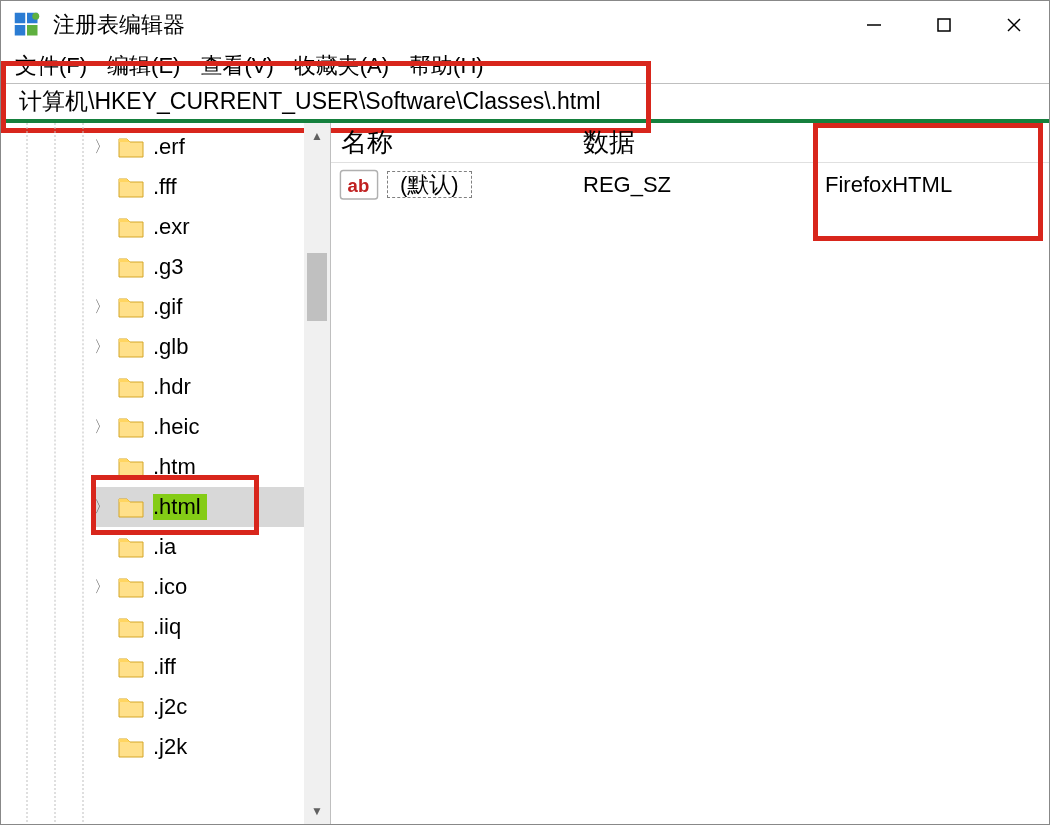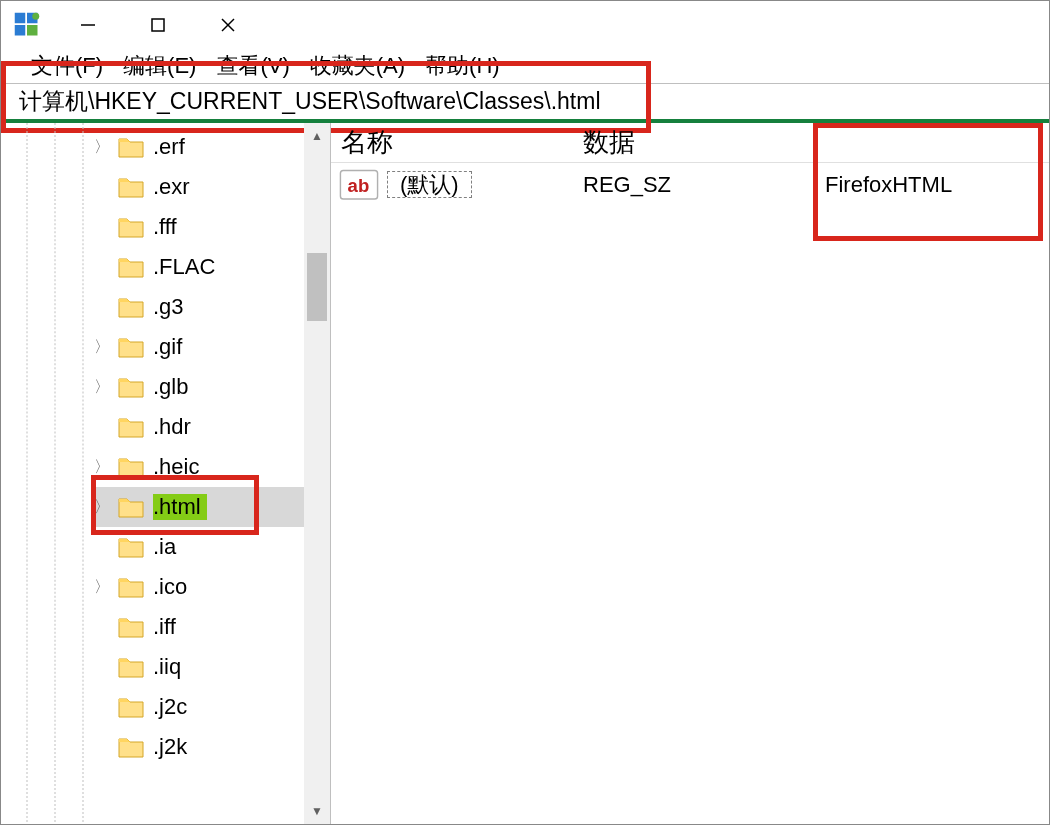--- a/index.html
+++ b/index.html
@@ -5,21 +5,21 @@
 * { margin: 0; padding: 0; box-sizing: border-box; font-family: "Microsoft YaHei", "Segoe UI", sans-serif; }
 body { background: #fff; width: 1050px; height: 825px; overflow: hidden; border: 1px solid #888; }
 
 .titlebar { height: 48px; display: flex; align-items: center; padding-left: 12px; }
 .titlebar-icon { width: 28px; height: 28px; margin-right: 12px; }
 .titlebar-title { font-size: 22px; flex: 1; }
 .window-controls { display: flex; height: 100%; }
 .window-btn { width: 70px; display: flex; align-items: center; justify-content: center; }
 .window-btn svg { width: 18px; height: 18px; }
 
-.menubar { height: 34px; display: flex; align-items: center; padding-left: 30px; gap: 20px; font-size: 22px; }
+.menubar { height: 34px; display: flex; align-items: center; padding-left: 14px; gap: 20px; font-size: 22px; }
 .menubar span { cursor: default; }
 
 .addressbar-wrap { position: relative; }
 .addressbar { width: 100%; height: 40px; border: none; border-top: 1px solid #bfbfbf; border-bottom: 4px solid #15803d; padding: 0 18px; font-size: 23px; outline: none; background: #fff; }
 .addr-highlight { position: absolute; top: -22px; left: 0; width: 650px; height: 72px; border: 5px solid #d8261c; pointer-events: none; }
 
 .content { display: flex; height: calc(100% - 48px - 34px - 40px); }
 
 .tree-panel { width: 330px; border-right: 1px solid #bfbfbf; position: relative; overflow: hidden; }
 .tree-scroll { position: absolute; right: 0; top: 0; width: 26px; height: 100%; background: #f0f0f0; }
@@ -58,20 +58,21 @@
 <body>
 
 <div class="titlebar">
   <svg class="titlebar-icon" viewBox="0 0 32 32">
     <rect x="2" y="2" width="12" height="12" fill="#2b7cd3"></rect>
     <rect x="16" y="2" width="12" height="12" fill="#2b7cd3"></rect>
     <rect x="2" y="16" width="12" height="12" fill="#2b7cd3"></rect>
     <rect x="16" y="16" width="12" height="12" fill="#5fb03f"></rect>
     <circle cx="26" cy="6" r="4" fill="#5fb03f"></circle>
   </svg>
+  <div class="titlebar-title">注册表编辑器</div>
   <div class="window-controls">
     <div class="window-btn">
       <svg viewBox="0 0 18 18">
           <line x1="2" y1="9" x2="16" y2="9" stroke="#000" stroke-width="1.5"></line>
         </svg>
     </div>
     <div class="window-btn">
       <svg viewBox="0 0 18 18">
           <rect x="3" y="3" width="12" height="12" fill="none" stroke="#000" stroke-width="1.5"></rect>
         </svg>
@@ -113,44 +114,36 @@
             <path d="M2 4 L10 4 L13 7 L2 7 Z" fill="#ffd560"></path>
           </svg>
           <span class="ti-label">.erf</span>
         </div>
         <div class="tree-item">
           <span class="tree-expand"></span>
           <svg class="folder-icon" viewBox="0 0 28 24">
             <path d="M2 4 L10 4 L13 7 L26 7 L26 22 L2 22 Z" fill="#ffe08a" stroke="#d4a628" stroke-width="1"></path>
             <path d="M2 4 L10 4 L13 7 L2 7 Z" fill="#ffd560"></path>
           </svg>
+          <span class="ti-label">.fff</span>
+        </div>
+        <div class="tree-item">
+          <span class="tree-expand"></span>
+          <svg class="folder-icon" viewBox="0 0 28 24">
+            <path d="M2 4 L10 4 L13 7 L26 7 L26 22 L2 22 Z" fill="#ffe08a" stroke="#d4a628" stroke-width="1"></path>
+            <path d="M2 4 L10 4 L13 7 L2 7 Z" fill="#ffd560"></path>
+          </svg>
           <span class="ti-label">.exr</span>
         </div>
         <div class="tree-item">
           <span class="tree-expand"></span>
           <svg class="folder-icon" viewBox="0 0 28 24">
             <path d="M2 4 L10 4 L13 7 L26 7 L26 22 L2 22 Z" fill="#ffe08a" stroke="#d4a628" stroke-width="1"></path>
             <path d="M2 4 L10 4 L13 7 L2 7 Z" fill="#ffd560"></path>
           </svg>
-          <span class="ti-label">.fff</span>
-        </div>
-        <div class="tree-item">
-          <span class="tree-expand"></span>
-          <svg class="folder-icon" viewBox="0 0 28 24">
-            <path d="M2 4 L10 4 L13 7 L26 7 L26 22 L2 22 Z" fill="#ffe08a" stroke="#d4a628" stroke-width="1"></path>
-            <path d="M2 4 L10 4 L13 7 L2 7 Z" fill="#ffd560"></path>
-          </svg>
-          <span class="ti-label">.FLAC</span>
-        </div>
-        <div class="tree-item">
-          <span class="tree-expand"></span>
-          <svg class="folder-icon" viewBox="0 0 28 24">
-            <path d="M2 4 L10 4 L13 7 L26 7 L26 22 L2 22 Z" fill="#ffe08a" stroke="#d4a628" stroke-width="1"></path>
-            <path d="M2 4 L10 4 L13 7 L2 7 Z" fill="#ffd560"></path>
-          </svg>
           <span class="ti-label">.g3</span>
         </div>
         <div class="tree-item">
           <span class="tree-expand">〉</span>
           <svg class="folder-icon" viewBox="0 0 28 24">
             <path d="M2 4 L10 4 L13 7 L26 7 L26 22 L2 22 Z" fill="#ffe08a" stroke="#d4a628" stroke-width="1"></path>
             <path d="M2 4 L10 4 L13 7 L2 7 Z" fill="#ffd560"></path>
           </svg>
           <span class="ti-label">.gif</span>
         </div>
@@ -171,20 +164,28 @@
           <span class="ti-label">.hdr</span>
         </div>
         <div class="tree-item">
           <span class="tree-expand">〉</span>
           <svg class="folder-icon" viewBox="0 0 28 24">
             <path d="M2 4 L10 4 L13 7 L26 7 L26 22 L2 22 Z" fill="#ffe08a" stroke="#d4a628" stroke-width="1"></path>
             <path d="M2 4 L10 4 L13 7 L2 7 Z" fill="#ffd560"></path>
           </svg>
           <span class="ti-label">.heic</span>
         </div>
+        <div class="tree-item">
+          <span class="tree-expand"></span>
+          <svg class="folder-icon" viewBox="0 0 28 24">
+            <path d="M2 4 L10 4 L13 7 L26 7 L26 22 L2 22 Z" fill="#ffe08a" stroke="#d4a628" stroke-width="1"></path>
+            <path d="M2 4 L10 4 L13 7 L2 7 Z" fill="#ffd560"></path>
+          </svg>
+          <span class="ti-label">.htm</span>
+        </div>
         <div class="tree-item selected">
           <span class="tree-expand">〉</span>
           <svg class="folder-icon" viewBox="0 0 28 24">
             <path d="M2 4 L10 4 L13 7 L26 7 L26 22 L2 22 Z" fill="#ffe08a" stroke="#d4a628" stroke-width="1"></path>
             <path d="M2 4 L10 4 L13 7 L2 7 Z" fill="#ffd560"></path>
           </svg>
           <span class="ti-label">.html</span>
         </div>
         <div class="tree-item">
           <span class="tree-expand"></span>
@@ -201,29 +202,29 @@
             <path d="M2 4 L10 4 L13 7 L2 7 Z" fill="#ffd560"></path>
           </svg>
           <span class="ti-label">.ico</span>
         </div>
         <div class="tree-item">
           <span class="tree-expand"></span>
           <svg class="folder-icon" viewBox="0 0 28 24">
             <path d="M2 4 L10 4 L13 7 L26 7 L26 22 L2 22 Z" fill="#ffe08a" stroke="#d4a628" stroke-width="1"></path>
             <path d="M2 4 L10 4 L13 7 L2 7 Z" fill="#ffd560"></path>
           </svg>
+          <span class="ti-label">.iiq</span>
+        </div>
+        <div class="tree-item">
+          <span class="tree-expand"></span>
+          <svg class="folder-icon" viewBox="0 0 28 24">
+            <path d="M2 4 L10 4 L13 7 L26 7 L26 22 L2 22 Z" fill="#ffe08a" stroke="#d4a628" stroke-width="1"></path>
+            <path d="M2 4 L10 4 L13 7 L2 7 Z" fill="#ffd560"></path>
+          </svg>
           <span class="ti-label">.iff</span>
-        </div>
-        <div class="tree-item">
-          <span class="tree-expand"></span>
-          <svg class="folder-icon" viewBox="0 0 28 24">
-            <path d="M2 4 L10 4 L13 7 L26 7 L26 22 L2 22 Z" fill="#ffe08a" stroke="#d4a628" stroke-width="1"></path>
-            <path d="M2 4 L10 4 L13 7 L2 7 Z" fill="#ffd560"></path>
-          </svg>
-          <span class="ti-label">.iiq</span>
         </div>
         <div class="tree-item">
           <span class="tree-expand"></span>
           <svg class="folder-icon" viewBox="0 0 28 24">
             <path d="M2 4 L10 4 L13 7 L26 7 L26 22 L2 22 Z" fill="#ffe08a" stroke="#d4a628" stroke-width="1"></path>
             <path d="M2 4 L10 4 L13 7 L2 7 Z" fill="#ffd560"></path>
           </svg>
           <span class="ti-label">.j2c</span>
         </div>
         <div class="tree-item">

